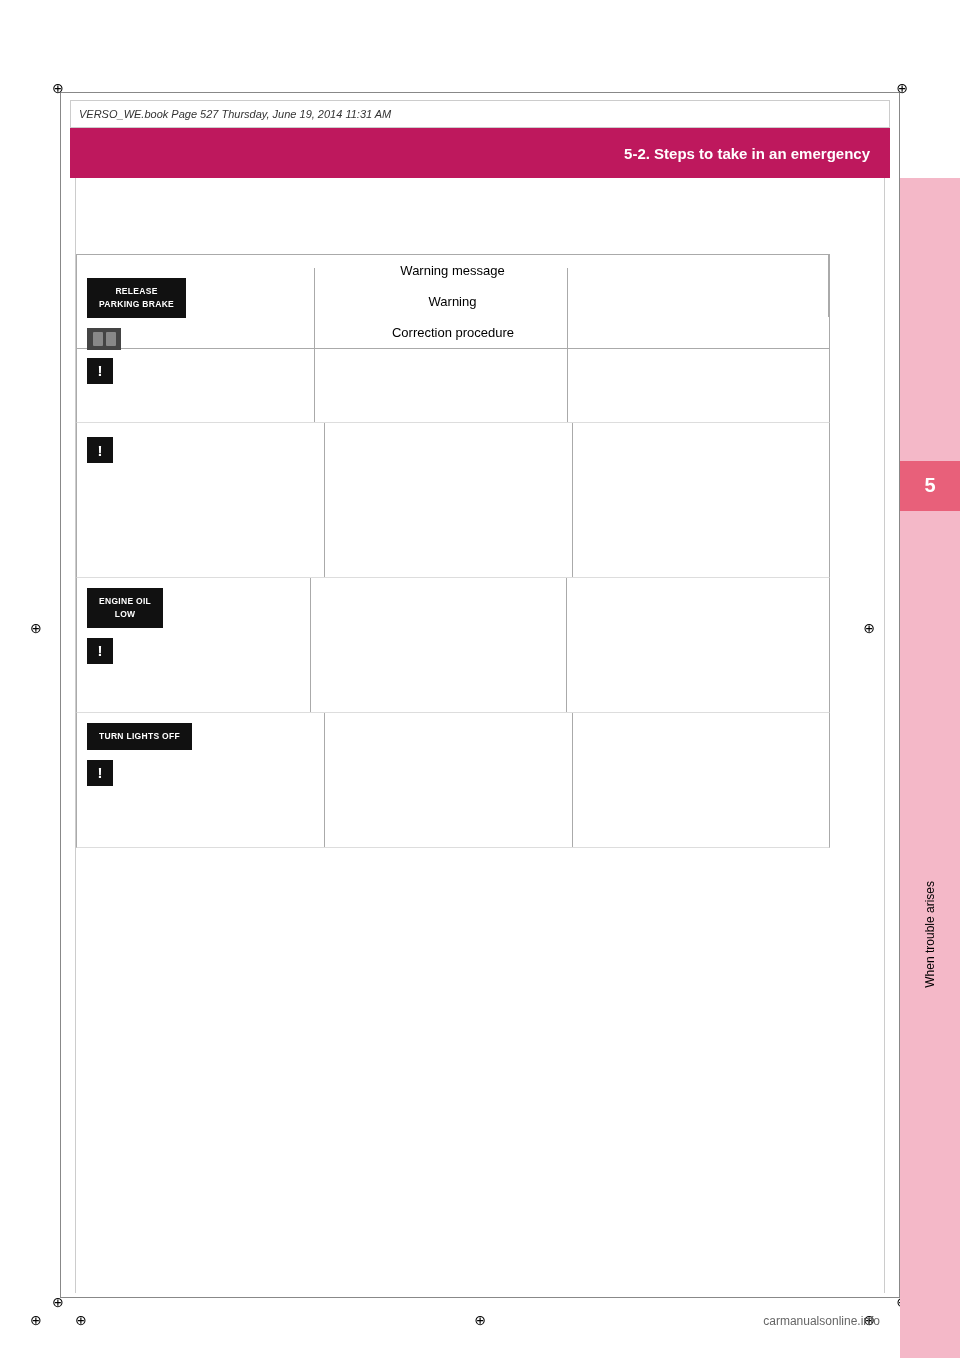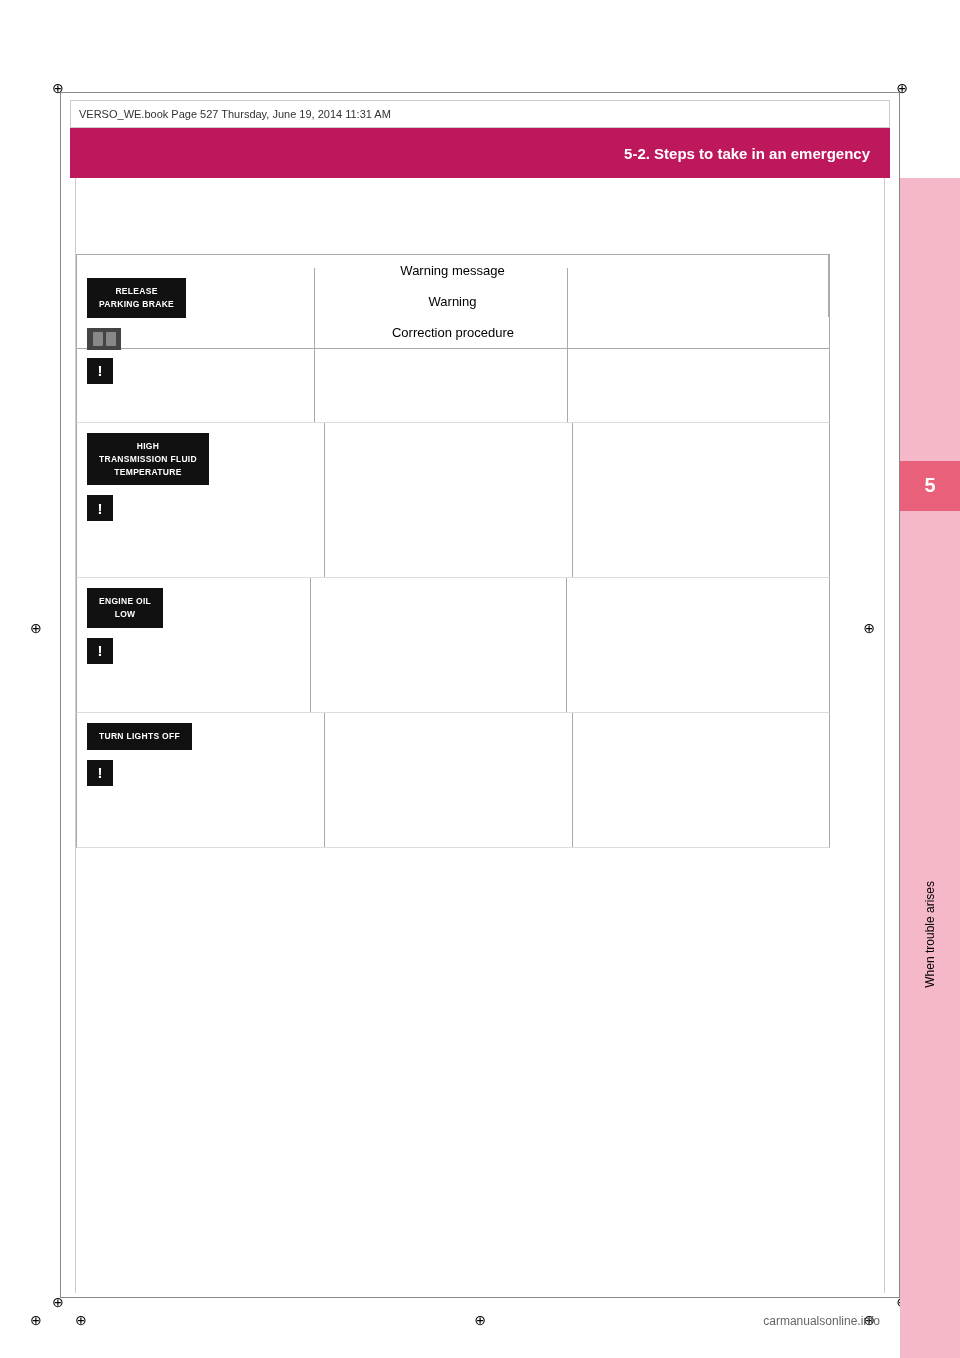--- a/index.html
+++ b/index.html
@@ -17,20 +17,21 @@
       position: absolute;
       top: 100px;
       left: 70px;
       right: 70px;
       height: 28px;
       background: #ffffff;
       border: 1px solid #ccc;
       display: flex;
       align-items: center;
       padding: 0 8px;
+      font-style: italic;
     }
 
     .page-header-bar span {
       font-size: 11px;
       color: #333;
     }
 
     
     .pink-header {
       position: absolute;
@@ -327,23 +328,20 @@
         <div class="rect-inner"></div>
       </div>
       <div class="warn-icon-excl">!</div>
     </div>
     <div class="col-details"></div>
     <div class="col-correction"></div>
   </div>
 
   <div class="table-row-area" style="min-height:155px;">
     <div class="col-warning">
-      <div class="warn-msg-box">
-        HIGH<br>TRANSMISSION FLUID<br>TEMPERATURE
-      </div>
       <div class="warn-icon-excl">!</div>
     </div>
     <div class="col-details"></div>
     <div class="col-correction"></div>
   </div>
 
   <div class="table-row-area" style="min-height:135px;gap:21px;">
     <div class="col-warning">
       <div class="warn-msg-box">
         ENGINE OIL<br>LOW

